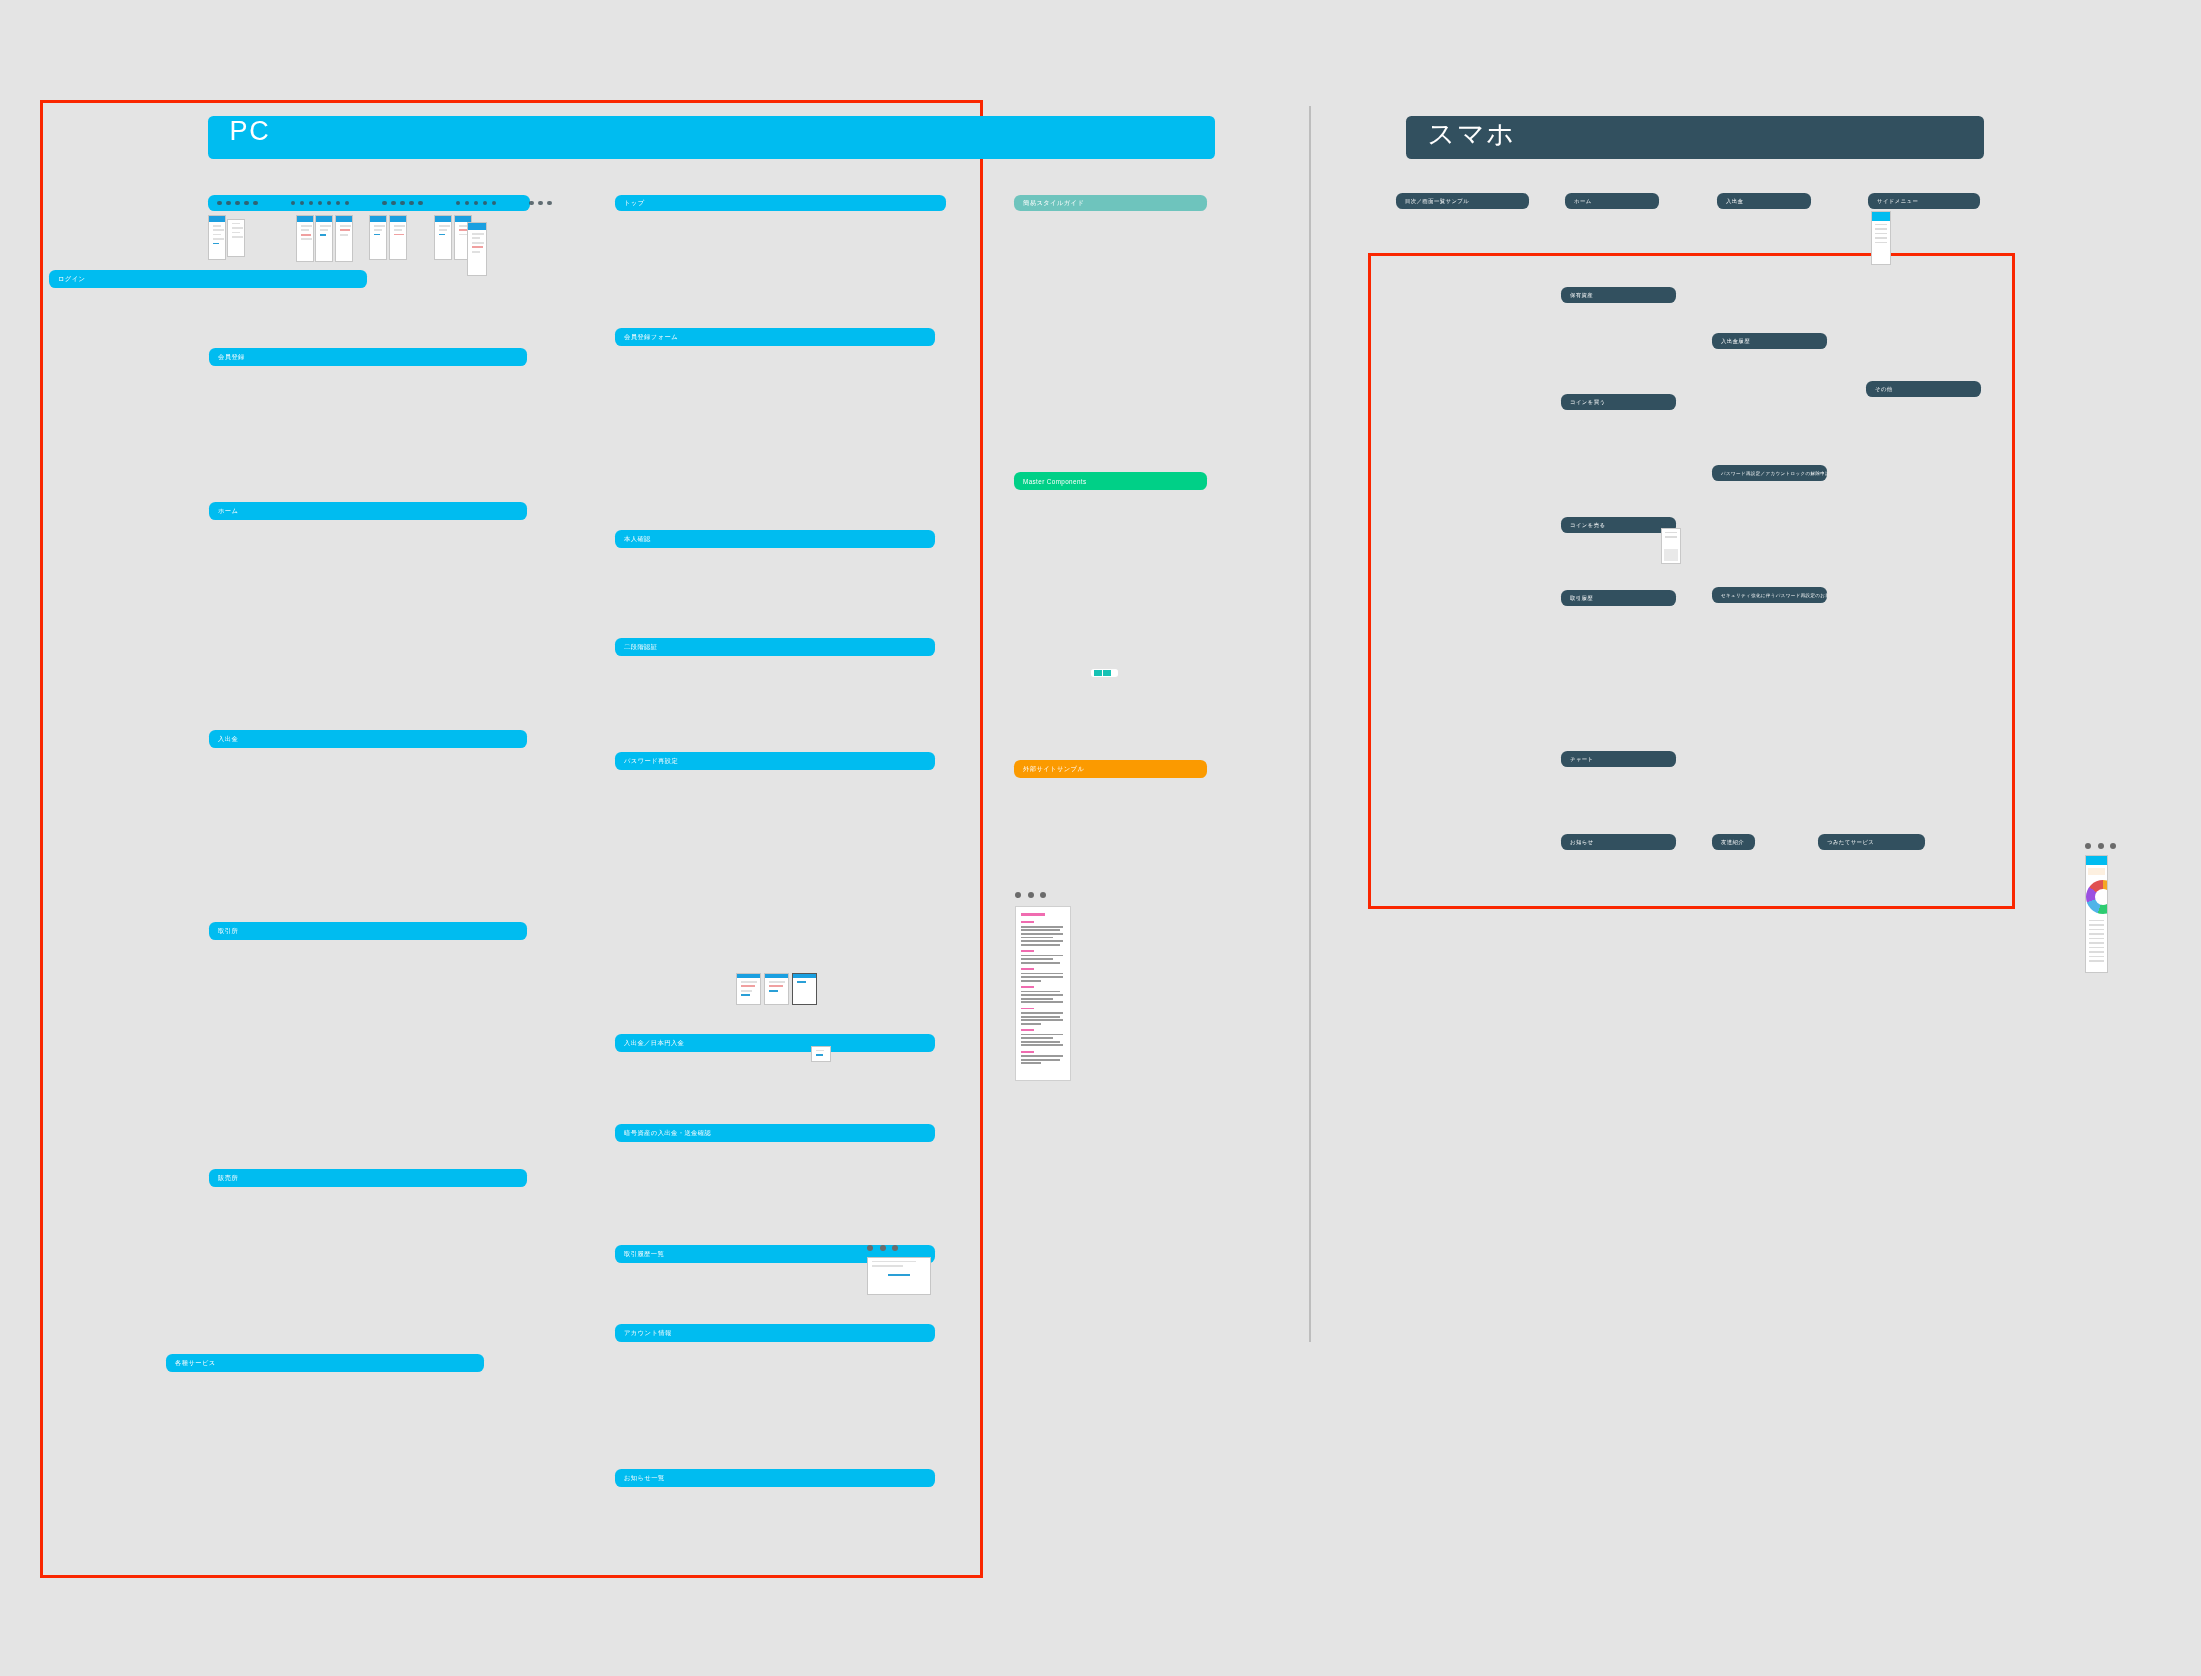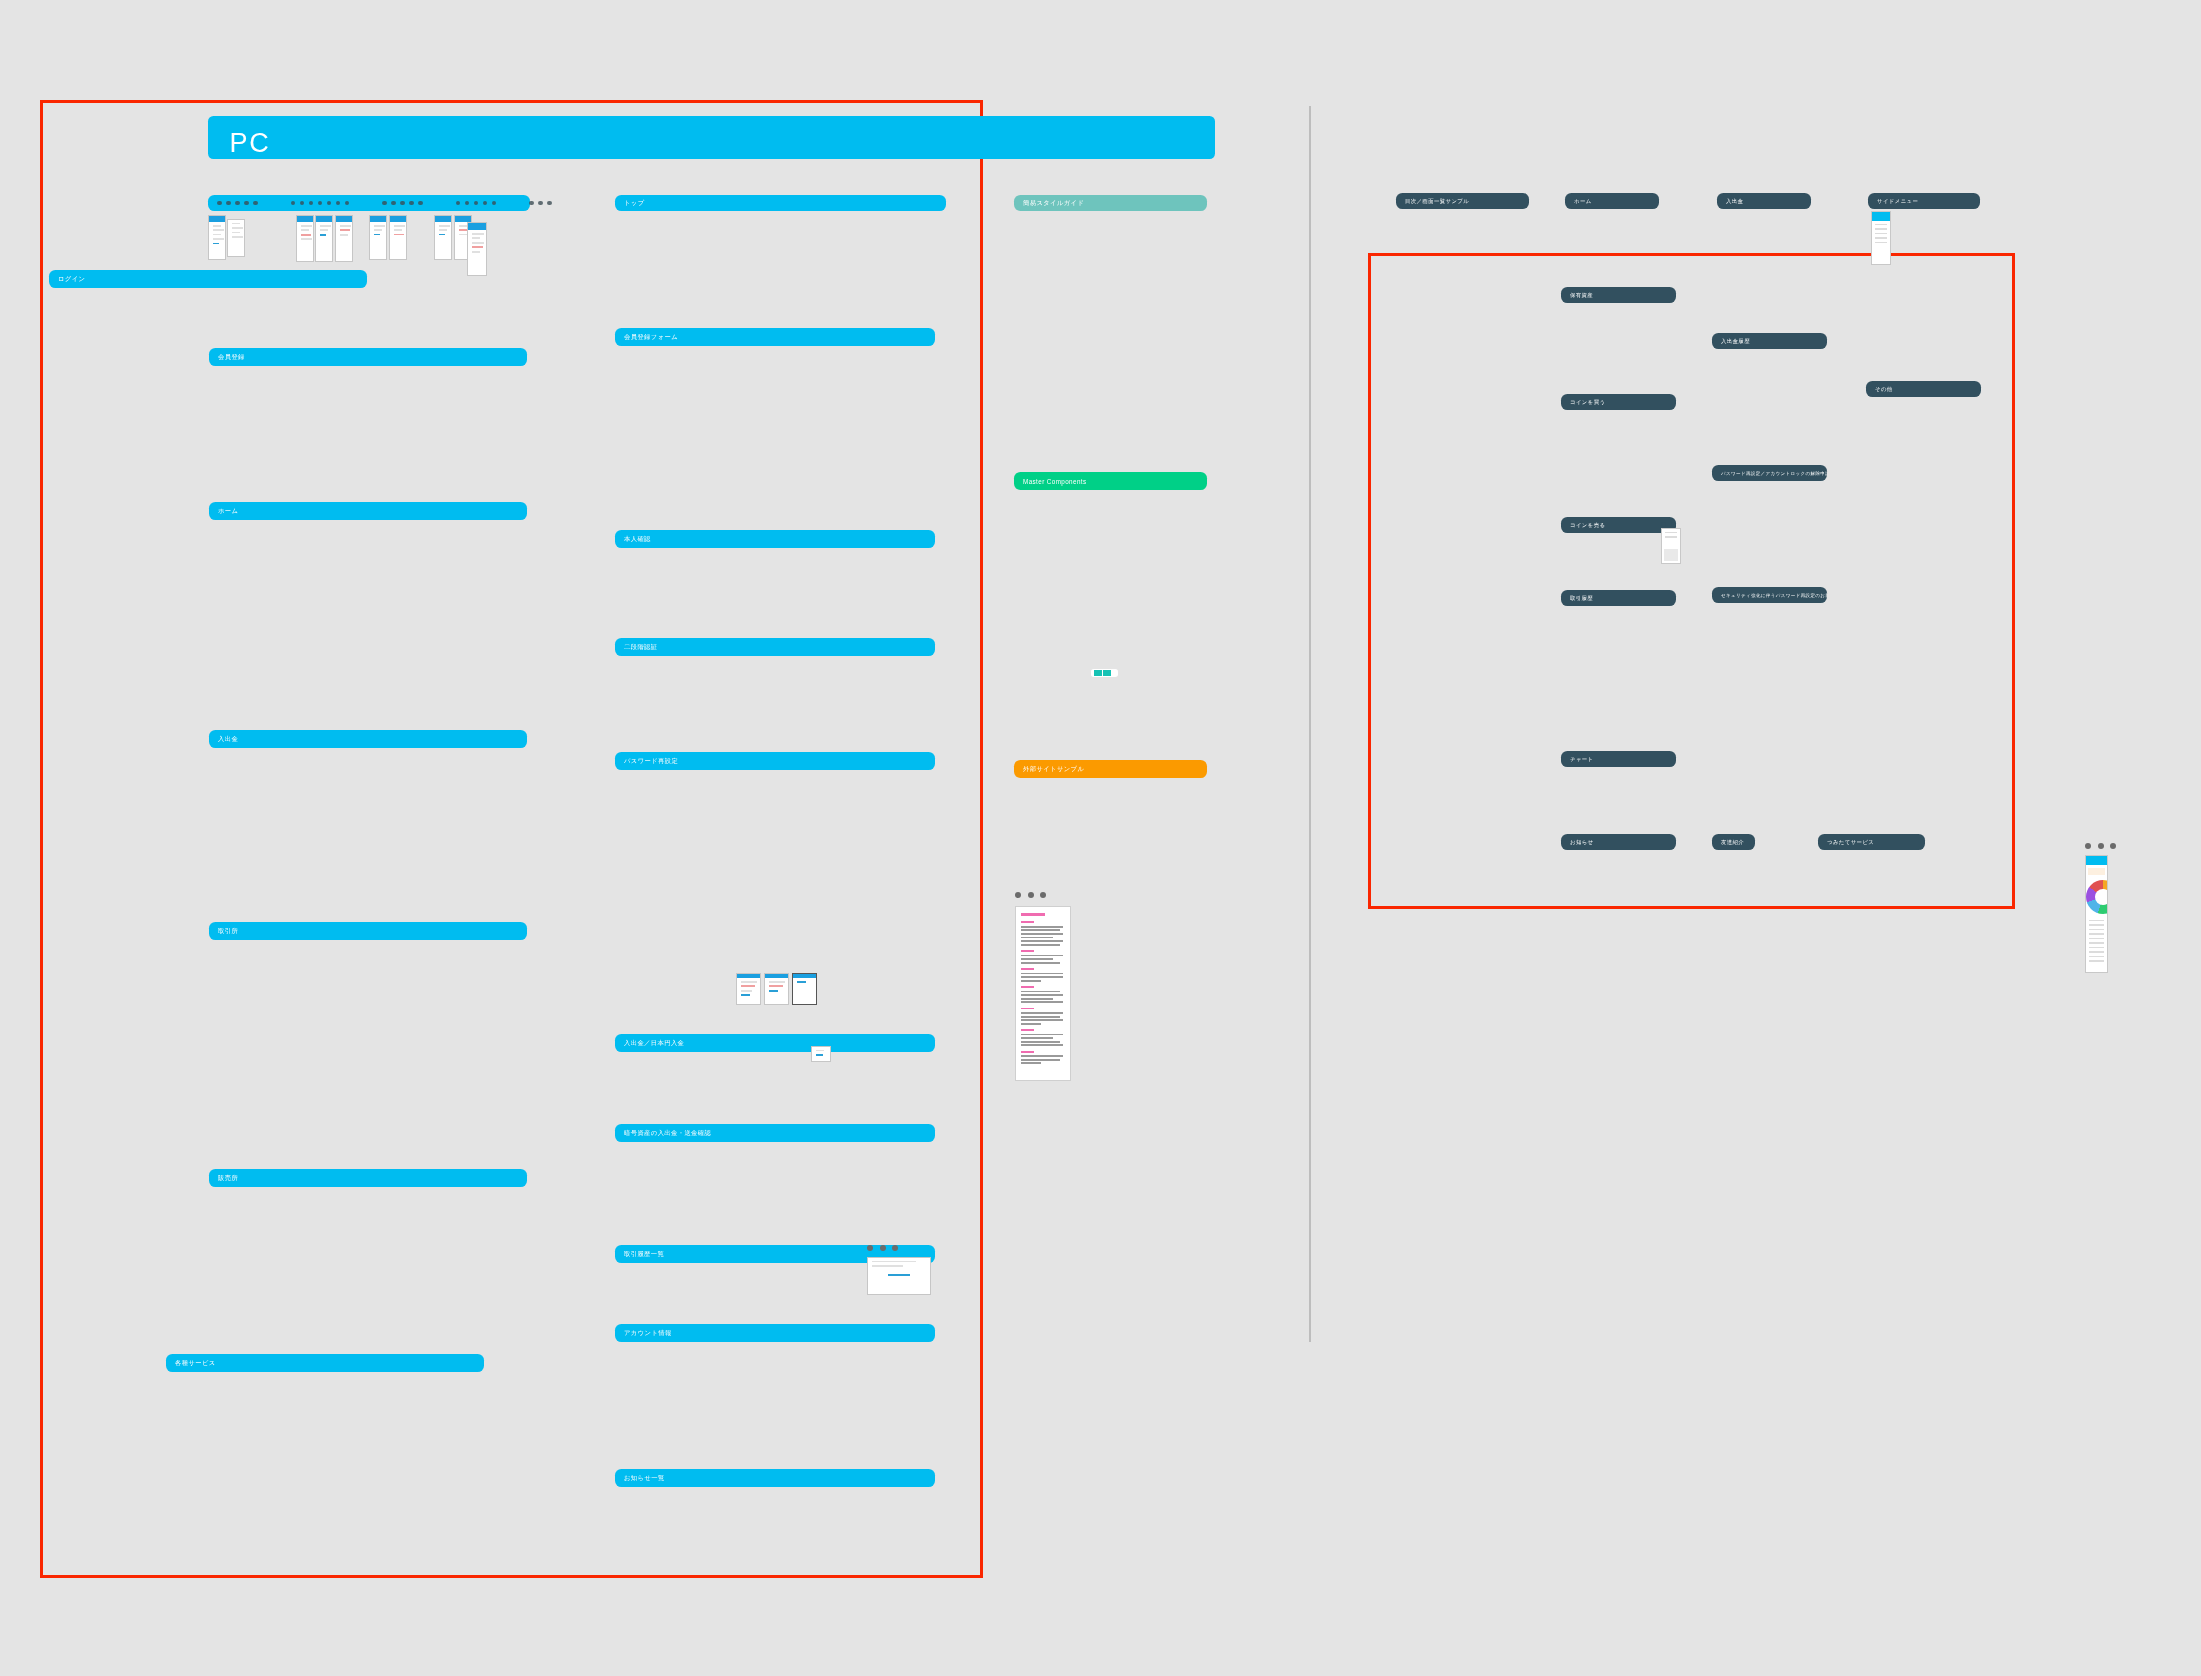--- a/index.html
+++ b/index.html
@@ -27,21 +27,21 @@
   .bar.sp      { background: #32505f; }
   .bar.green   { background: #00d087; }
   .bar.teal    { background: #6ec4bd; }
   .bar.orange  { background: #fb9a00; }
 
   
   .title-bar {
     position: absolute;
     border-radius: 5.4px;
     display: flex;
-    align-items: flex-end;
+    align-items: flex-start;
     padding-left: 21.5px;
     color: #ffffff;
     font-size: 27px;
     font-weight: 300;
     letter-spacing: 1.8px;
   }
   .title-bar.pc { background: #00bcf0; }
   .title-bar.sp { background: #32505f; }
 
   
@@ -405,20 +405,23 @@
     <div class="dtxt a"></div>
       <div class="dtxt c"></div>
       <div class="dtxt b"></div>
       <div class="dtxt a"></div>
     <div class="dsub"></div>
     <div class="dtxt a"></div>
       <div class="dtxt b"></div>
       <div class="dtxt d"></div>
   </div>
 
+  <div class="title-bar sp" style="left:1406px; top:116px; width:578px; height:43px;">
+    <span>スマホ</span>
+  </div>
 
   <div class="bar sp" style="left:1396px; top:193px; width:133px; height:16px; font-size:5.4px;">
     <span>目次／画面一覧サンプル</span>
   </div>
   <div class="bar sp" style="left:1565px; top:193px; width:94px; height:16px; font-size:5.4px;">
     <span>ホーム</span>
   </div>
   <div class="bar sp" style="left:1717px; top:193px; width:94px; height:16px; font-size:5.4px;">
     <span>入出金</span>
   </div>

